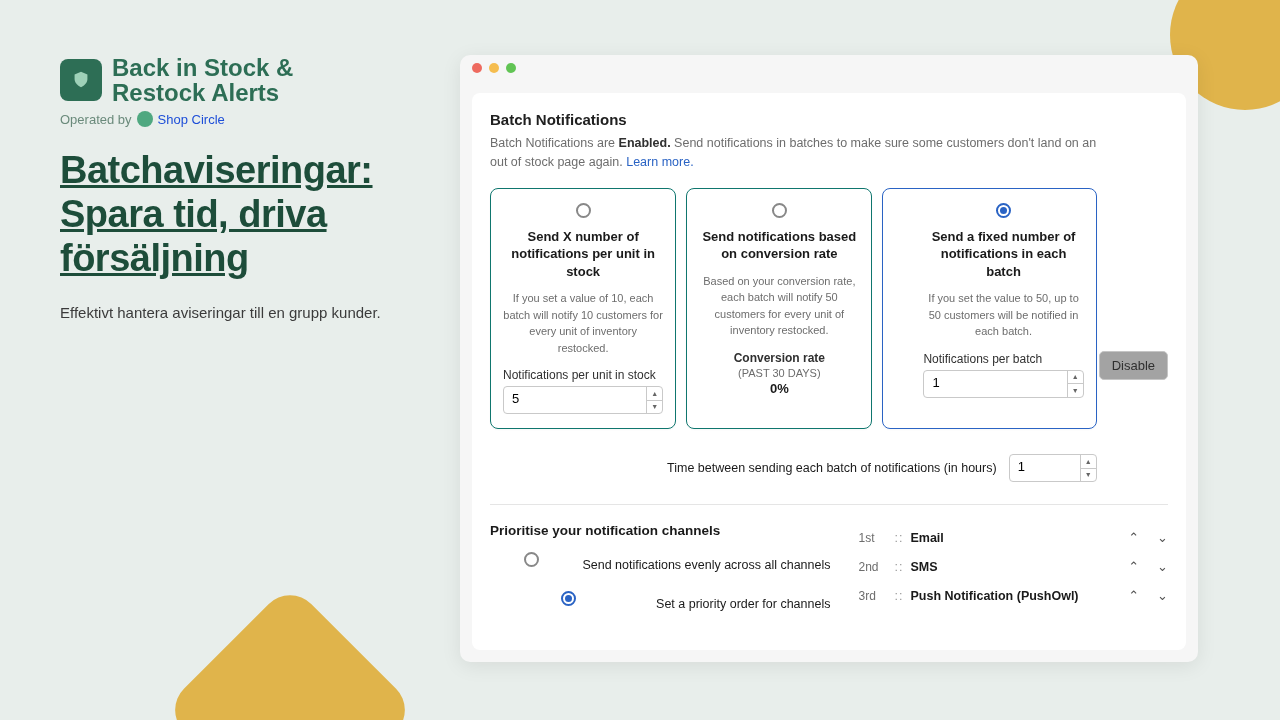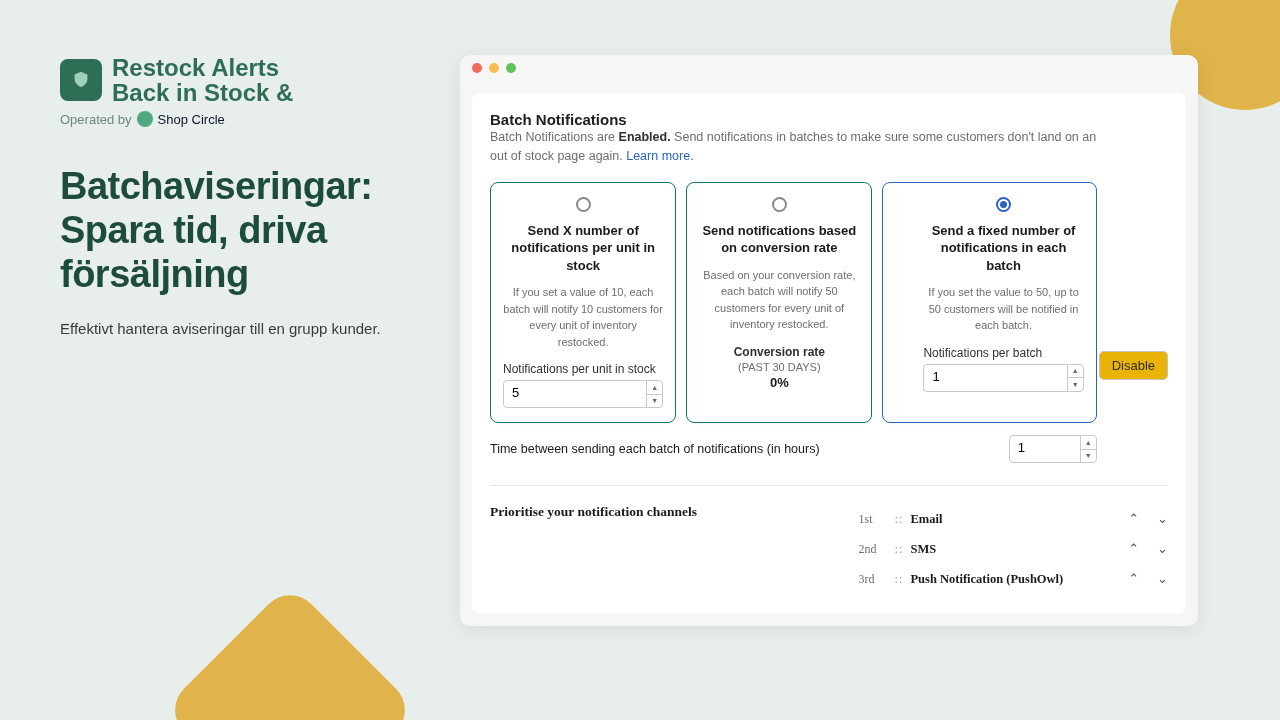--- a/index.html
+++ b/index.html
@@ -29,64 +29,64 @@
 .sidebar {
   position: absolute;
   left: 60px; top: 55px;
   width: 370px;
 }
 .app-logo { display: flex; align-items: center; gap: 10px; }
 .app-icon { width: 42px; height: 42px; background: #2d6e55; border-radius: 8px; display:flex;align-items:center;justify-content:center;color:#fff;font-size:20px; }
 .app-name { font-size: 24px; font-weight: 600; color: #2d6e55; line-height: 1.05; }
 .operated { font-size: 13px; color: #6a8a7b; margin-top: 6px; display:flex; align-items:center; gap:5px;}
 .sc-icon{display:inline-block;width:16px;height:16px;background:#4fa880;border-radius:50%;}
-.headline { font-size: 38px; font-weight: 600; color: #1d4d3a; margin-top: 38px; line-height: 1.15; letter-spacing:-0.5px;}
+.headline { font-size: 38px; font-weight: 600; color: #1d4d3a; margin-top: 22px; line-height: 1.15; letter-spacing:-0.5px;text-decoration:underline;}
 .subtext { font-size: 15px; color: #3b3b3b; margin-top: 22px; line-height: 1.45; }
 
 .window {
   position: absolute;
   left: 460px; top: 55px;
   width: 738px;
   background: #f6f6f6;
   border-radius: 10px;
   box-shadow: 0 4px 20px rgba(0,0,0,0.08);
   overflow: hidden;
 }
 .titlebar { height: 26px; display:flex; align-items:center; gap:7px; padding-left:12px; }
 .tdot{width:10px;height:10px;border-radius:50%;}
 .tred{background:#ee6a5f;} .tyel{background:#f5bd4f;} .tgrn{background:#61c454;}
 .inner {
   margin: 12px; background:#fff; border-radius:8px; padding:18px 18px 20px 18px;
 }
 .section-title{font-size:15px;font-weight:600;color:#202020;}
-.section-sub{font-size:12.5px;color:#6d6d6d;line-height:1.5;}
+.section-sub{font-size:12.5px;color:#6d6d6d;margin-top:6px;line-height:1.5;}
 .section-sub b{color:#303030;}
 .link{color:#2a63c4;cursor:pointer;}
 .cards{display:flex;gap:10px;margin-top:16px;align-items:stretch;}
 .card{flex:1;border:1px solid #0f766e;border-radius:8px;padding:14px 12px;text-align:center;display:flex;flex-direction:column;box-shadow:0 1px 2px rgba(0,0,0,0.03);}
 .card.selected{border-color:#2a63c4;padding-left:40px;}
 .radio-circ{width:15px;height:15px;border:2px solid #888;border-radius:50%;margin:0 auto 10px;display:flex;align-items:center;justify-content:center;}
 .radio-circ.sel{border-color:#2a63c4;}
 .radio-circ.sel::after{content:"";width:7px;height:7px;background:#2a63c4;border-radius:50%;}
 .card-t{font-size:13px;font-weight:600;color:#1a1a1a;line-height:1.35;}
 .card-d{font-size:11px;color:#6d6d6d;margin-top:10px;line-height:1.5;}
 .card-lab{font-size:12px;color:#303030;margin-top:12px;text-align:left;}
 .numfield{margin-top:4px;display:flex;border:1px solid #c9c9c9;border-radius:4px;overflow:hidden;height:28px;}
 .numfield .nv{flex:1;text-align:left;padding:4px 8px;font-size:13px;}
 .spinners{display:flex;flex-direction:column;border-left:1px solid #c9c9c9;width:16px;}
 .sp{flex:1;font-size:7px;color:#666;display:flex;align-items:center;justify-content:center;border-bottom:1px solid #c9c9c9;cursor:pointer;}
 .sp:last-child{border-bottom:none;}
 .conv{font-size:12px;font-weight:600;color:#303030;margin-top:12px;}
 .conv-sub{font-size:11px;color:#6d6d6d;margin-top:2px;}
 .conv-val{font-size:13px;font-weight:700;color:#1a1a1a;margin-top:2px;}
-.row-after{display:flex;justify-content:space-between;align-items:center;gap:12px;margin-top:12px;}
+.row-after{display:flex;justify-content:flex-end;align-items:center;gap:12px;margin-top:25px;}
 .time-lab{font-size:12.5px;color:#1a1a1a;}
-.disable-btn{border:1px solid #c5c5c5;background:#eab308;border-radius:5px;padding:6px 12px;font-size:13px;cursor:pointer;color:#303030;}
+.disable-btn{border:1px solid #c5c5c5;background:#a3a3a3;border-radius:5px;padding:6px 12px;font-size:13px;cursor:pointer;color:#303030;}
 hr{border:none;border-top:1px solid #e5e5e5;margin:22px 0 18px;}
-.prio-wrap{display:flex;gap:28px;font-family:Liberation Serif, serif;}
+.prio-wrap{display:flex;gap:28px;}
 .prio-left{flex:1.1;}
 .prio-title{font-size:13.5px;font-weight:600;color:#1a1a1a;}
 .prio-sub{font-size:12.5px;color:#6d6d6d;margin-top:6px;line-height:1.5;}
 .rgroup{margin-top:14px;}
 .rrow{display:flex;align-items:center;gap:10px;font-size:12.5px;color:#1a1a1a;margin-bottom:14px;cursor:pointer;}
 .prio-right{flex:1;}
 .chan-row{display:flex;align-items:center;padding:7px 0;font-size:12.5px;color:#1a1a1a;}
 .ord{width:36px;color:#6d6d6d;font-size:12px;}
 .dots{width:16px;color:#999;letter-spacing:1px;}
 .chan-name{flex:1;font-weight:600;}
@@ -103,28 +103,28 @@
 <div class="shape-bottom-left"></div>
 
 <div class="sidebar">
   <div class="app-logo">
     <div class="app-icon">
       <svg width="22" height="22" viewBox="0 0 24 24" fill="none">
           <path d="M12 3 L5 6 v5 c0 4 3 7 7 9 c4-2 7-5 7-9 V6 z" fill="#9ed1b8"></path>
         </svg>
     </div>
     <div class="app-name">
+      <div>Back in Stock &amp;</div>
       <div>Restock Alerts</div>
-      <div>Back in Stock &amp;</div>
     </div>
   </div>
   <div class="operated">
     <span>Operated by</span>
     <span class="sc-icon"></span>
-    <span style="color:#0f172a;font-weight:500;">Shop Circle</span>
+    <span style="color:#1d4ed8;font-weight:500;">Shop Circle</span>
   </div>
   <div class="headline">Batchaviseringar: Spara tid, driva försäljning</div>
   <div class="subtext">Effektivt hantera aviseringar till en grupp kunder.</div>
 </div>
 
 <div class="window">
   <div class="titlebar">
     <div class="tdot tred"></div>
     <div class="tdot tyel"></div>
     <div class="tdot tgrn"></div>
@@ -186,20 +186,30 @@
         </div>
       </div>
       <button class="disable-btn" style="margin-top:240px;">Disable</button>
     </div>
 
     <hr>
 
     <div class="prio-wrap">
       <div class="prio-left">
         <div class="prio-title">Prioritise your notification channels</div>
+        <div class="rgroup" id="rchoices">
+            <div class="rrow">
+              <div class="radio-circ "></div>
+              <span>Send notifications evenly across all channels</span>
+            </div>
+            <div class="rrow">
+              <div class="radio-circ sel"></div>
+              <span>Set a priority order for channels</span>
+            </div>
+          </div>
       </div>
       <div class="prio-right">
         <div id="channels">
             <div class="chan-row">
               <span class="ord">1st</span>
   <span class="dots">::</span>
   <span class="chan-name">Email</span>
   <span class="arrows">
                 <span class="arw">⌃</span>
                 <span class="arw">⌄</span>

